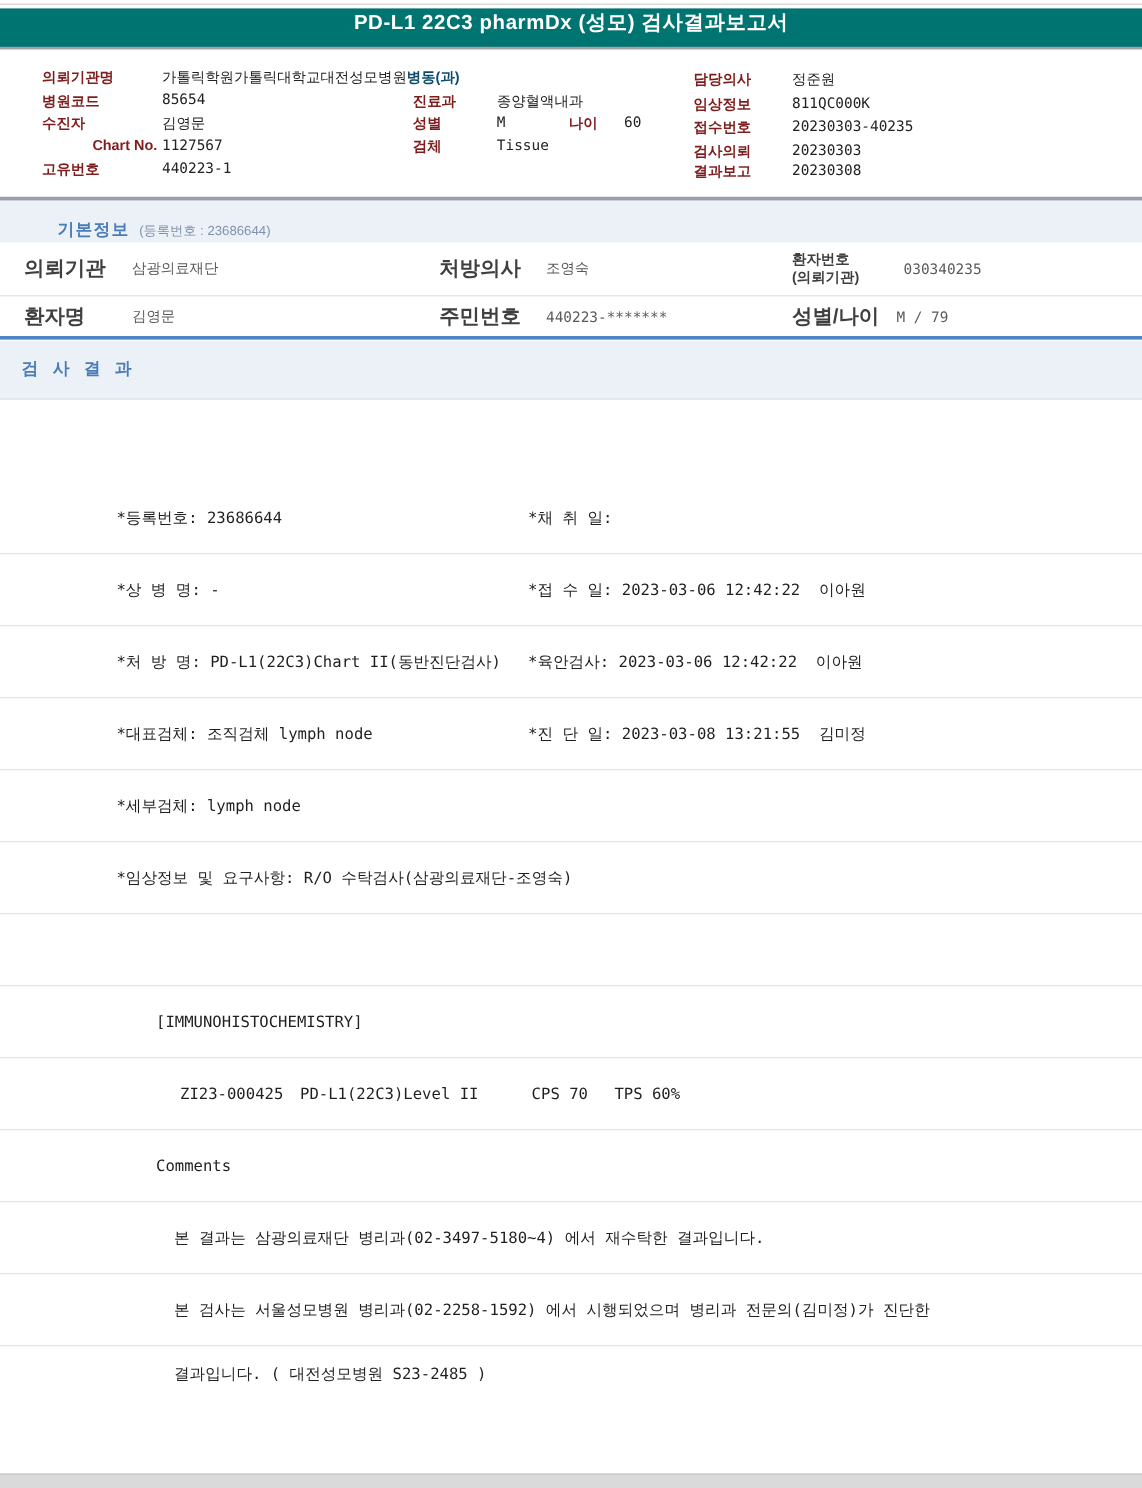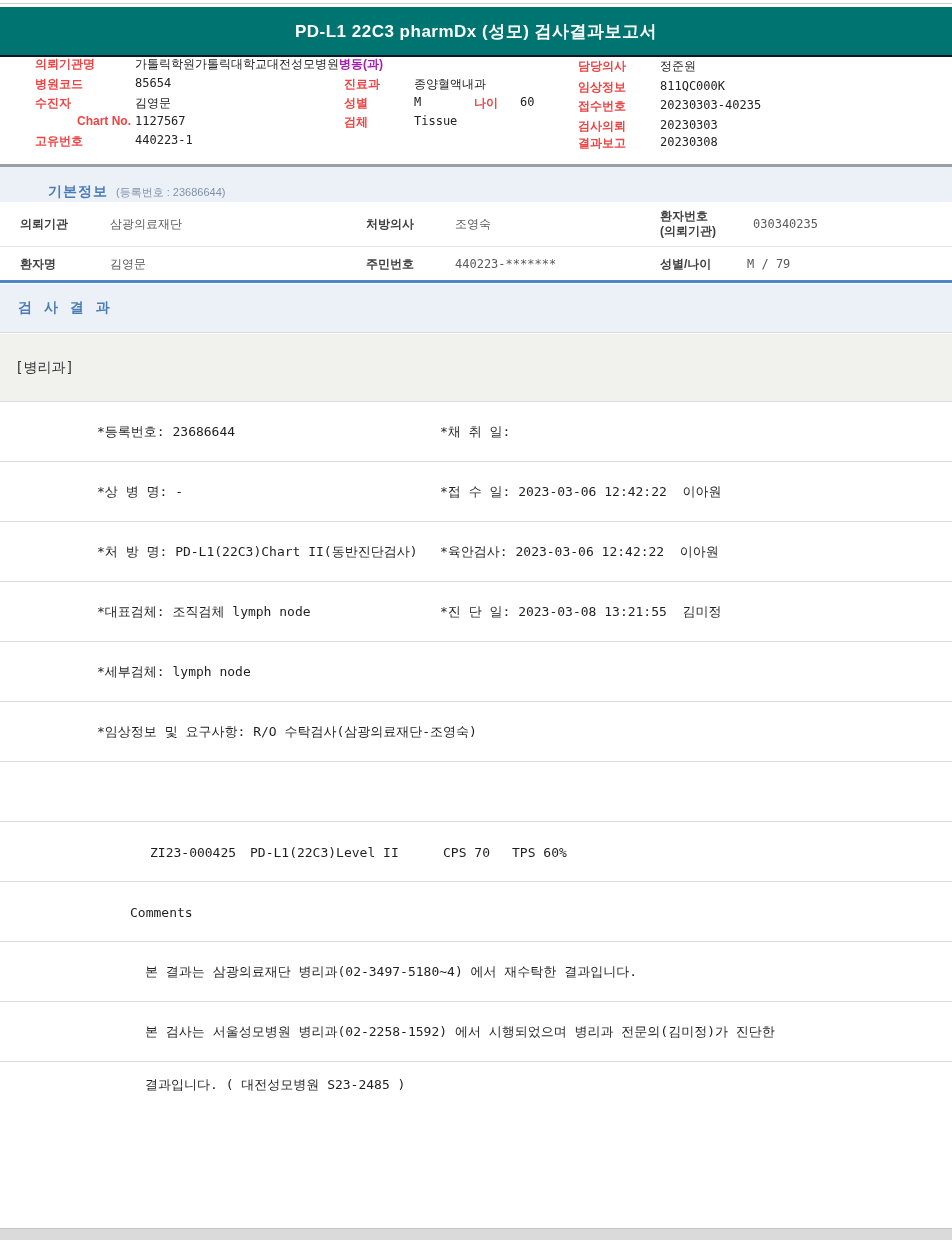--- a/index.html
+++ b/index.html
@@ -1,43 +1,43 @@
 <!DOCTYPE html>
 <html><head>
 <meta charset="utf-8">
 <style>
   html,body { margin:0; padding:0; background:#ffffff; }
   body { width:952px; height:1240px; font-family:"Liberation Sans", sans-serif; }
   .page { position:relative; width:952px; height:1240px; overflow:hidden; background:#ffffff; }
 
   .topline { position:absolute; top:3px; left:0; width:100%; height:1px; background:#cfcfcf; }
 
-  .titlebar { position:absolute; top:7px; left:0; width:100%; height:50px; background:#007471;
-              border-bottom:2px solid #0f172a; display:flex; align-items:center; justify-content:center; box-sizing:border-box; }
+  .titlebar { position:absolute; top:7px; left:0; width:100%; height:34px; background:#007471;
+              border-bottom:2px solid #a3a3a3; display:flex; align-items:flex-start; justify-content:center; box-sizing:border-box; }
   .titlebar .title { color:#ffffff; font-size:17px; font-weight:bold; letter-spacing:0.5px; }
 
   .headerinfo { position:absolute; top:47px; left:0; width:100%; height:114px; }
-  .hl { position:absolute; font-size:12px; font-weight:bold; color:#ef4444; white-space:pre; }
+  .hl { position:absolute; font-size:12px; font-weight:bold; color:#7f1d1d; white-space:pre; }
   .hv { position:absolute; font-size:12px; color:#222222; white-space:pre;
         font-family:"DejaVu Sans Mono","Liberation Sans",monospace; }
-  .hl-inline { font-size:12px; font-weight:bold; color:#a21caf; font-family:"Liberation Sans",sans-serif;text-align:center; }
+  .hl-inline { font-size:12px; font-weight:bold; color:#0c4a6e; font-family:"Liberation Sans",sans-serif;text-align:center; }
 
   .sectionbar { position:absolute; left:0; width:100%; background:#ecf1f7; box-sizing:border-box;
                 display:flex; align-items:center; padding-left:18px; }
   #basicbar { top:164px; height:54px; border-top:3px solid #999fa5; border-bottom:1px solid #d5dbe2;padding-left:48px; }
   #resultsbar { top:284px; height:49px; border-bottom:1px solid #d9dee4; }
   .sec-title { color:#4a7cb8; font-size:14px; font-weight:bold; letter-spacing:1px; }
   .sec-title.spaced { letter-spacing:4px; }
   .sec-sub { color:#8091ad; font-size:11px; margin-left:8px; }
 
   .btable { position:absolute; top:202px; left:0; width:100%; height:81px;
             border-bottom:3px solid #4f86c6; box-sizing:border-box; background:#ffffff; }
   .brow1 { position:relative; height:45px; border-bottom:1px solid #e3e3e3; box-sizing:border-box; }
   .brow2 { position:relative; height:33px; }
-  .bl { position:absolute; font-size:12px; font-weight:bold; color:#3f3f3f; top:50%; transform:translateY(-50%); white-space:pre; }
+  .bl { position:absolute; font-size:17px; font-weight:bold; color:#3f3f3f; top:50%; transform:translateY(-50%); white-space:pre; }
   .bl2 { position:absolute; font-size:12px; font-weight:bold; color:#3f3f3f; line-height:15px; top:7px; white-space:pre; }
   .bv { position:absolute; font-size:12px; color:#5a5a5a; top:50%; transform:translateY(-50%); white-space:pre;
         font-family:"DejaVu Sans Mono","Liberation Sans",monospace; }
 
   .deptrow { position:absolute; top:334px; left:0; width:100%; height:68px; background:#f1f1ee;
              border-bottom:1px solid #dcdcdc; box-sizing:border-box; display:flex; align-items:center; padding-left:15px; }
   .deptrow span { font-family:"DejaVu Sans Mono",monospace; font-size:14px; color:#333333; }
 
   .resultrows { position:absolute; top:402px; left:0; width:100%; }
   .rrow { position:relative; height:60px; border-bottom:1px solid #dcdcdc; box-sizing:border-box; background:#ffffff; }
@@ -125,23 +125,20 @@
       <span class="bv" style="left:455px;">440223-*******</span>
       <span class="bl" style="left:660px;">성별/나이</span>
       <span class="bv" style="left:732px;padding-left:15px;">M / 79</span>
     </div>
   </div>
 
   <div class="sectionbar" id="resultsbar">
     <span class="sec-title spaced">검 사 결 과</span>
   </div>
 
-  <div class="deptrow">
-    <span>[병리과]</span>
-  </div>
 
   <div class="resultrows">
     <div class="rrow">
       <span class="rseg seg-left">*등록번호: 23686644</span>
       <span class="rseg seg-right">*채 취 일:</span>
     </div>
     <div class="rrow">
       <span class="rseg seg-left">*상 병 명: -</span>
       <span class="rseg seg-right">*접 수 일: 2023-03-06 12:42:22  이아원</span>
     </div>
@@ -154,20 +151,23 @@
       <span class="rseg seg-right">*진 단 일: 2023-03-08 13:21:55  김미정</span>
     </div>
     <div class="rrow">
       <span class="rseg seg-left">*세부검체: lymph node</span>
     </div>
     <div class="rrow">
       <span class="rseg seg-left">*임상정보 및 요구사항: R/O 수탁검사(삼광의료재단-조영숙)</span>
     </div>
     <div class="rrow"></div>
     <div class="rrow">
+      <span class="rseg" style="left:130px;">[IMMUNOHISTOCHEMISTRY]</span>
+    </div>
+    <div class="rrow">
       <span class="rseg" style="left:150px;">ZI23-000425</span>
       <span class="rseg" style="left:250px;">PD-L1(22C3)Level II</span>
       <span class="rseg" style="left:443px;">CPS 70</span>
       <span class="rseg" style="left:512px;">TPS 60%</span>
     </div>
     <div class="rrow">
       <span class="rseg" style="left:130px;">Comments</span>
     </div>
     <div class="rrow">
       <span class="rseg" style="left:145px;">본 결과는 삼광의료재단 병리과(02-3497-5180~4) 에서 재수탁한 결과입니다.</span>

